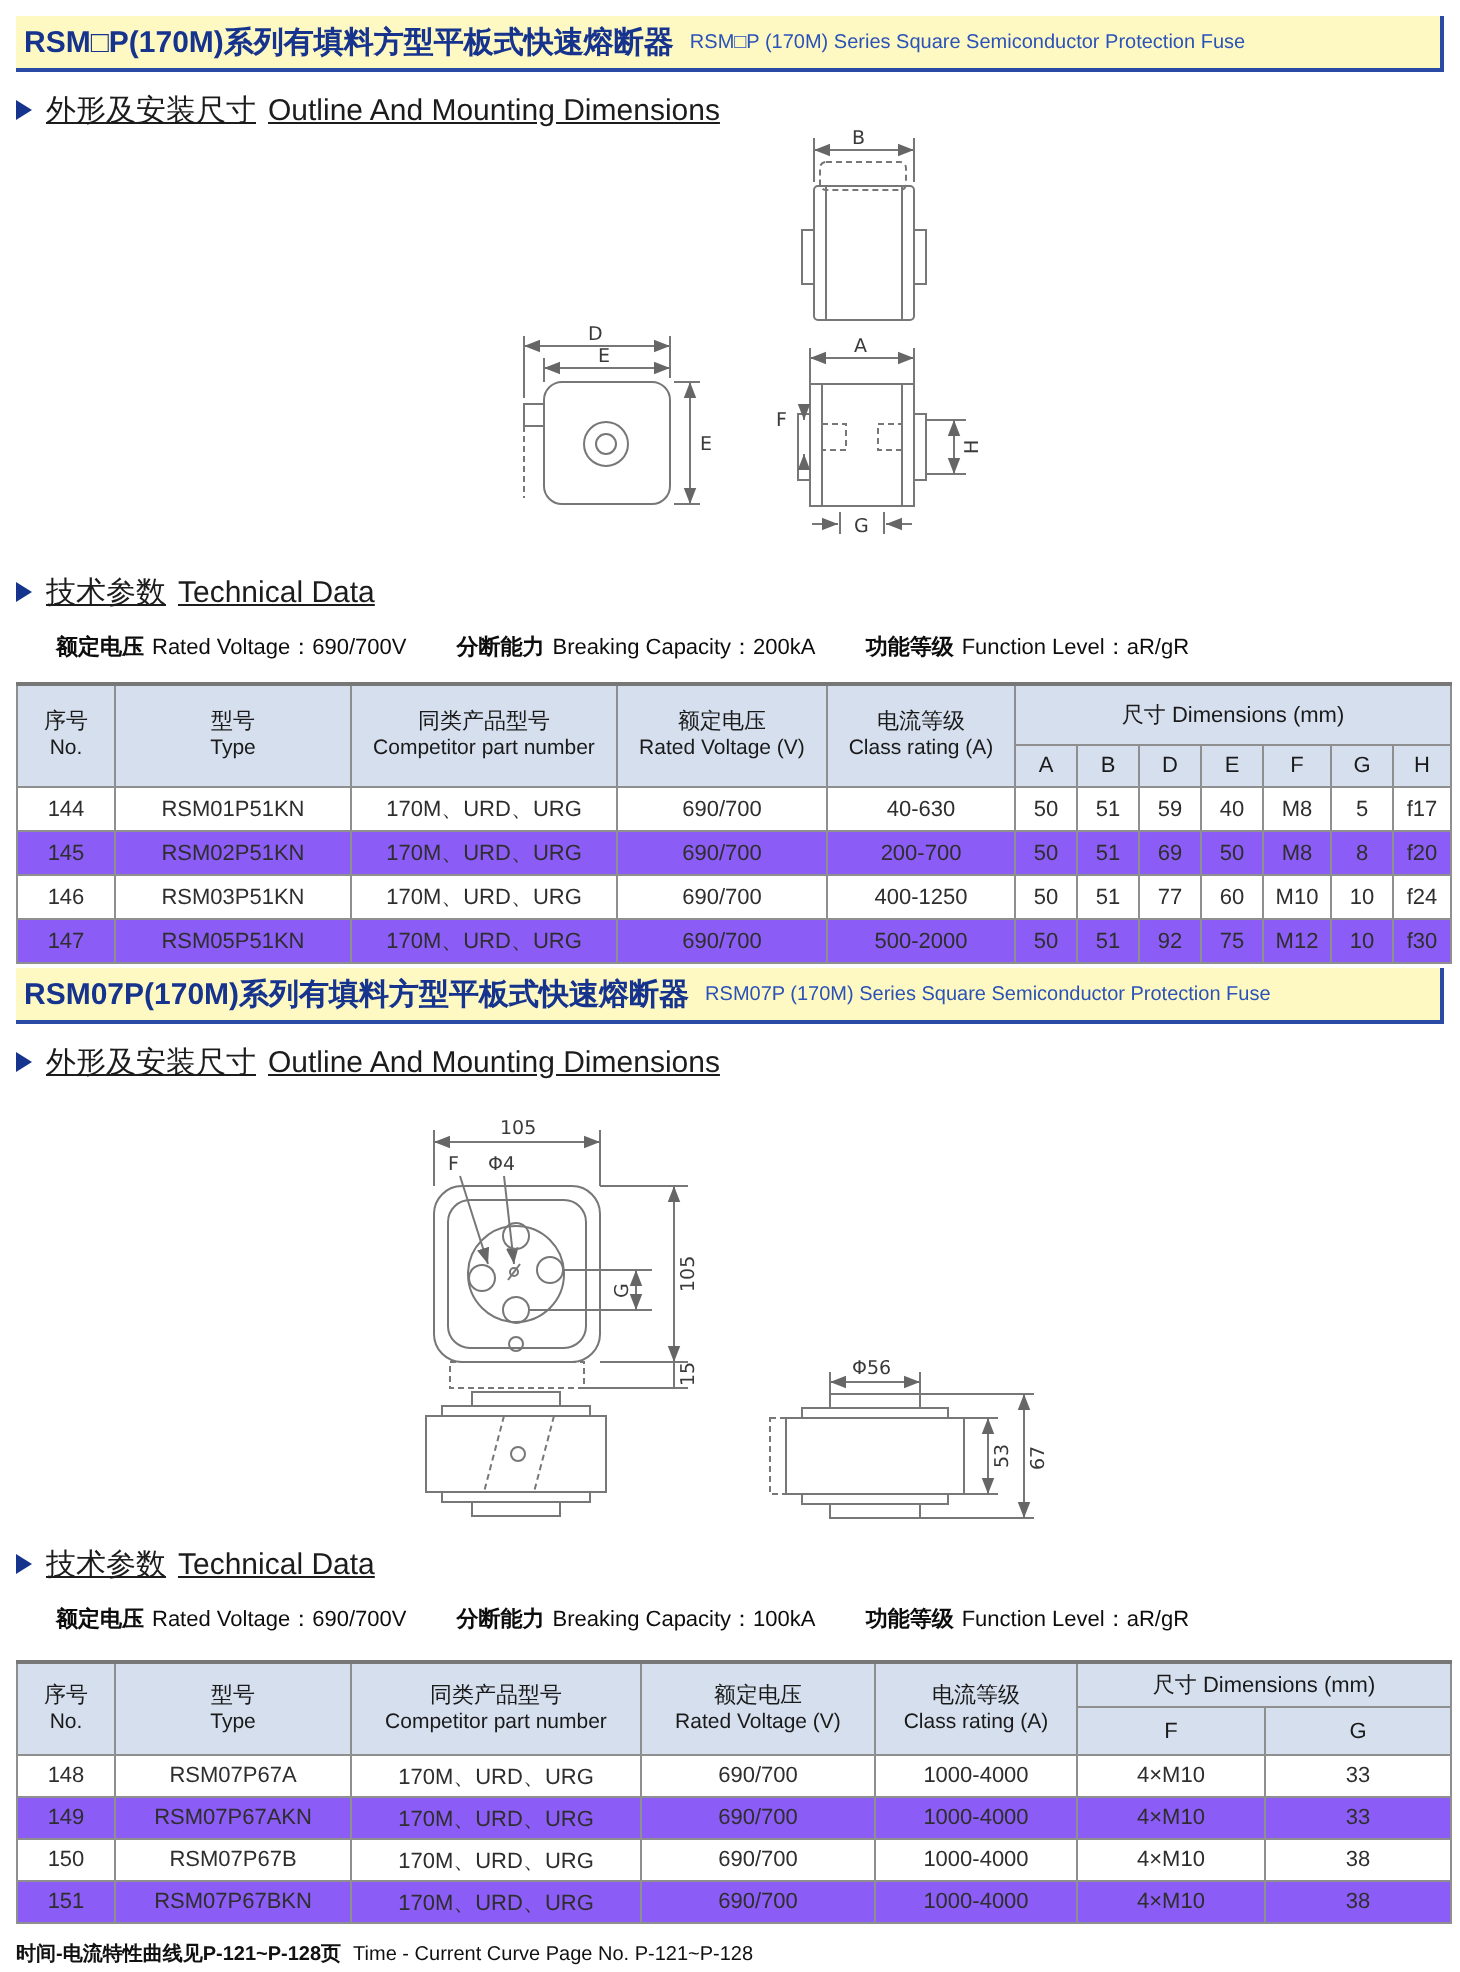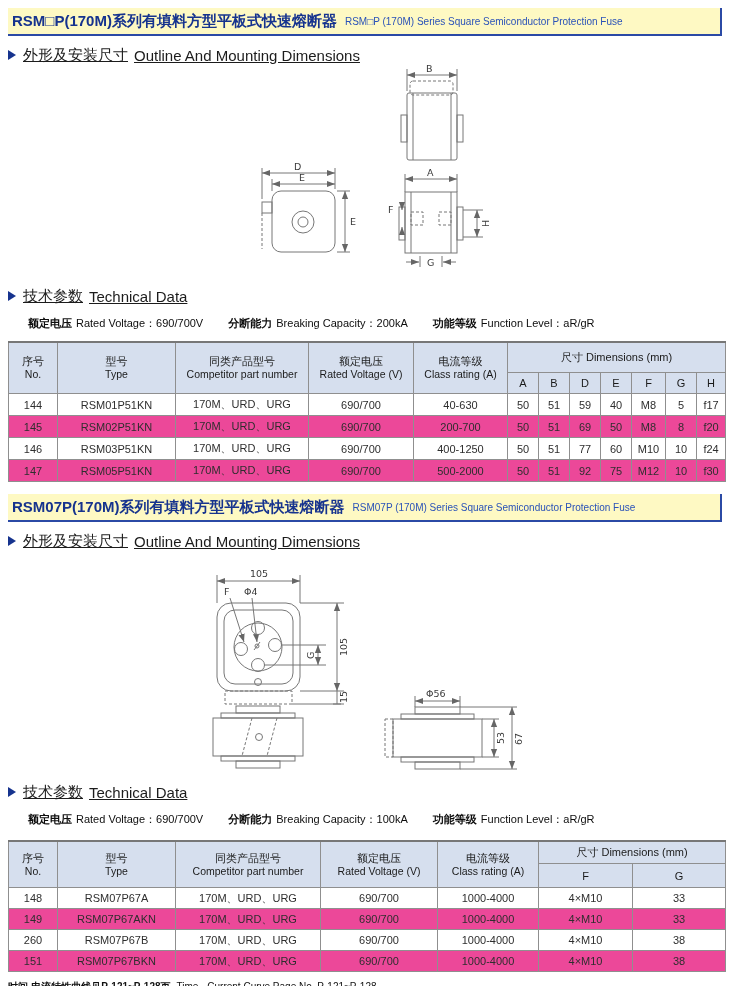--- a/index.html
+++ b/index.html
@@ -31,21 +31,21 @@
   th,td{border:1px solid #8f8f8f;padding:0 1px;overflow:hidden;white-space:nowrap;}
   thead th{background:#d6dfee;font-weight:normal;color:#1a1a1a;}
   .h-zh{font-size:11px;line-height:13px;}
   .h-en{font-size:10.5px;line-height:13px;}
   .t1 thead tr.r2 th{height:20px;}
   .t2 thead tr.r2 th{height:23px;}
   .t1 thead tr.r1 th.span7{height:29px;}
   .t2 thead tr.r1 th.span2{height:21px;}
   .t1 tbody td{height:21px;color:#2e2e2e;}
   .t2 tbody td{height:20px;color:#2e2e2e;}
-  tr.alt td{background:#ec4899;}
+  tr.alt td{background:#8b5cf6;}
 
   .footer{margin:8px 0 0 8px;font-size:10px;color:#111;white-space:nowrap;}
   .footer .zh{font-weight:bold;}
   .footer .en{margin-left:6px;}
 </style>
 </head>
 <body>
 
 <div class="page">
 
@@ -240,21 +240,21 @@
           <td>51</td>
           <td>92</td>
           <td>75</td>
           <td>M12</td>
           <td>10</td>
           <td>f30</td>
         </tr>
     </tbody>
   </table>
 
-  <div class="bar" style="margin-top:12px;">
+  <div class="bar" style="margin-top:2px;">
     <span class="zh">RSM07P(170M)系列有填料方型平板式快速熔断器</span>
     <span class="en">RSM07P (170M) Series Square Semiconductor Protection Fuse</span>
   </div>
 
   <div class="sec-title">
     <span class="tri"></span>
     <span class="zh">外形及安装尺寸</span>
     <span class="en">Outline And Mounting Dimensions</span>
   </div>
 
@@ -391,21 +391,21 @@
       <tr class="alt">
           <td>149</td>
           <td>RSM07P67AKN</td>
           <td>170M、URD、URG</td>
           <td>690/700</td>
           <td>1000-4000</td>
           <td>4×M10</td>
           <td>33</td>
         </tr>
       <tr>
-          <td>260</td>
+          <td>150</td>
           <td>RSM07P67B</td>
           <td>170M、URD、URG</td>
           <td>690/700</td>
           <td>1000-4000</td>
           <td>4×M10</td>
           <td>38</td>
         </tr>
       <tr class="alt">
           <td>151</td>
           <td>RSM07P67BKN</td>

